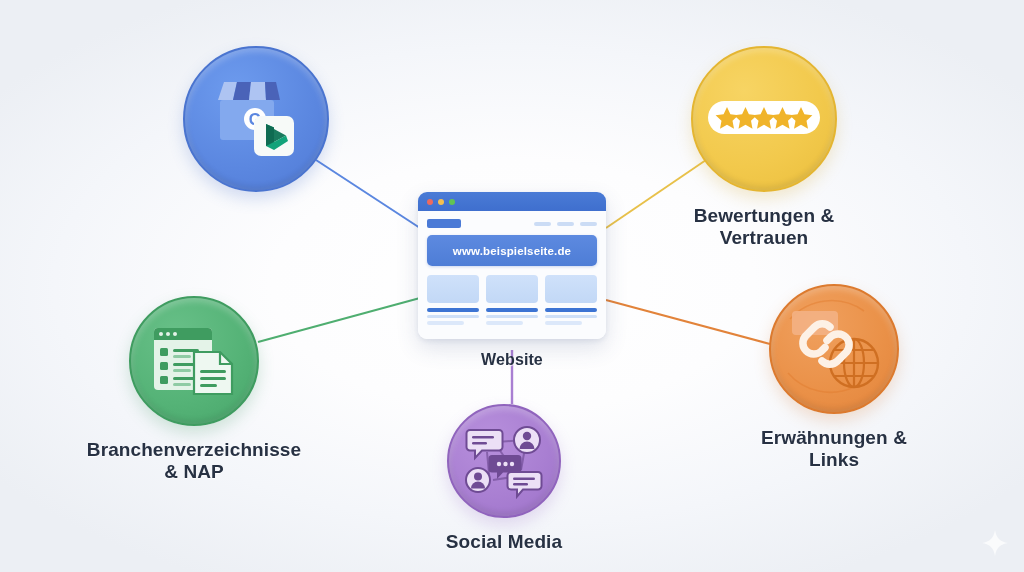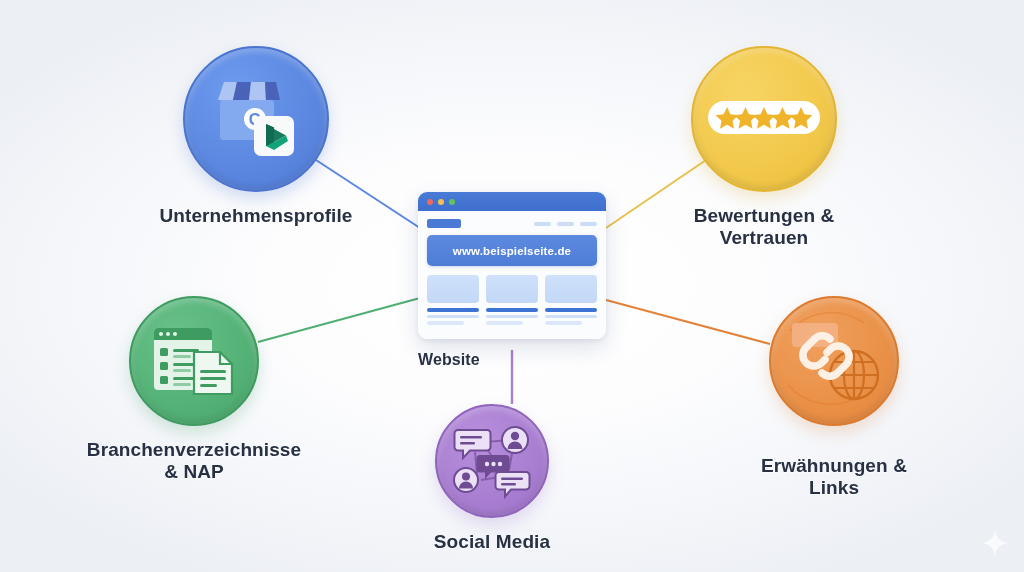--- a/index.html
+++ b/index.html
@@ -77,43 +77,43 @@
     background: radial-gradient(circle at 36% 30%, #f7d463 0%, #f2c94c 56%, #eabd3b 100%);
     border: 2px solid #e4b531;
     box-shadow: 0 7px 16px rgba(215,170,40,.22); }
 
   #node-directories { left: 66px; top: 296px; width: 256px; }
   #node-directories .bubble { width: 130px; height: 130px;
     background: radial-gradient(circle at 36% 30%, #68c088 0%, #55b377 56%, #46a468 100%);
     border: 2px solid #3f9c60;
     box-shadow: 0 7px 16px rgba(60,150,95,.22); }
 
-  #node-mentions  { left: 706px; top: 296px; width: 256px; gap: 16px; }
+  #node-mentions  { left: 706px; top: 284px; width: 256px; }
   #node-mentions .bubble { width: 130px; height: 130px;
     background: radial-gradient(circle at 36% 30%, #f0a05e 0%, #ea9148 56%, #e2833a 100%);
     border: 2px solid #dc7a2e;
     box-shadow: 0 7px 16px rgba(215,125,50,.22); }
 
-  #node-social    { left: 364px; top: 404px; width: 256px; align-items: center; }
+  #node-social    { left: 376px; top: 404px; width: 256px; align-items: center; }
   #node-social .bubble { width: 114px; height: 114px;
     background: radial-gradient(circle at 36% 30%, #b78fdc 0%, #a97fd2 56%, #9c71c8 100%);
     border: 2px solid #9064bd;
     box-shadow: 0 7px 16px rgba(150,105,200,.22); }
 
   #node-social .label { font-size: 19px; }
 
   
   #center {
     position: absolute;
     left: 418px;
     top: 192px;
     width: 188px;
     display: flex;
     flex-direction: column;
-    align-items: flex-start;
+    align-items: center;
   }
 
   .browser {
     width: 188px;
     border-radius: 9px;
     overflow: hidden;
     background: #fbfcfe;
     box-shadow: 0 9px 22px rgba(60,80,130,.16), 0 2px 5px rgba(60,80,130,.10);
   }
 
@@ -249,21 +249,20 @@
 
         <circle cx="45" cy="43" r="11" fill="#ffffff"></circle>
         <text x="45" y="48.5" font-family="Liberation Sans, sans-serif" font-size="16" font-weight="700" fill="#5b87e0" text-anchor="middle">G</text>
 
         <rect x="44" y="40" width="40" height="40" rx="7" fill="#f7faf8"></rect>
         <path d="M56 48 L64 51.5 V66 L76 59.5 L64 53 V51.5 L56 48 Z" fill="#1a7a5e"></path>
         <path d="M56 48 L56 70 L64 74 L78 65 L76 59.5 L64 66 V51.5 Z" fill="#12a37a"></path>
         <path d="M56 48 L64 51.5 V66 L56 70 Z" fill="#0f6b52"></path>
       </svg>
     </div>
-    <div class="label">Unternehmensprofile</div>
   </div>
 
   <div class="node" id="node-directories">
     <div class="bubble">
       <svg width="88" height="74" viewBox="0 0 88 74">
 
         <rect x="4" y="4" width="58" height="62" rx="4" fill="#e4f3e8"></rect>
         <rect x="4" y="4" width="58" height="12" rx="4" fill="#3f9c60"></rect>
         <rect x="4" y="12" width="58" height="4" fill="#3f9c60"></rect>
         <circle cx="11" cy="10" r="2" fill="#e4f3e8"></circle>

